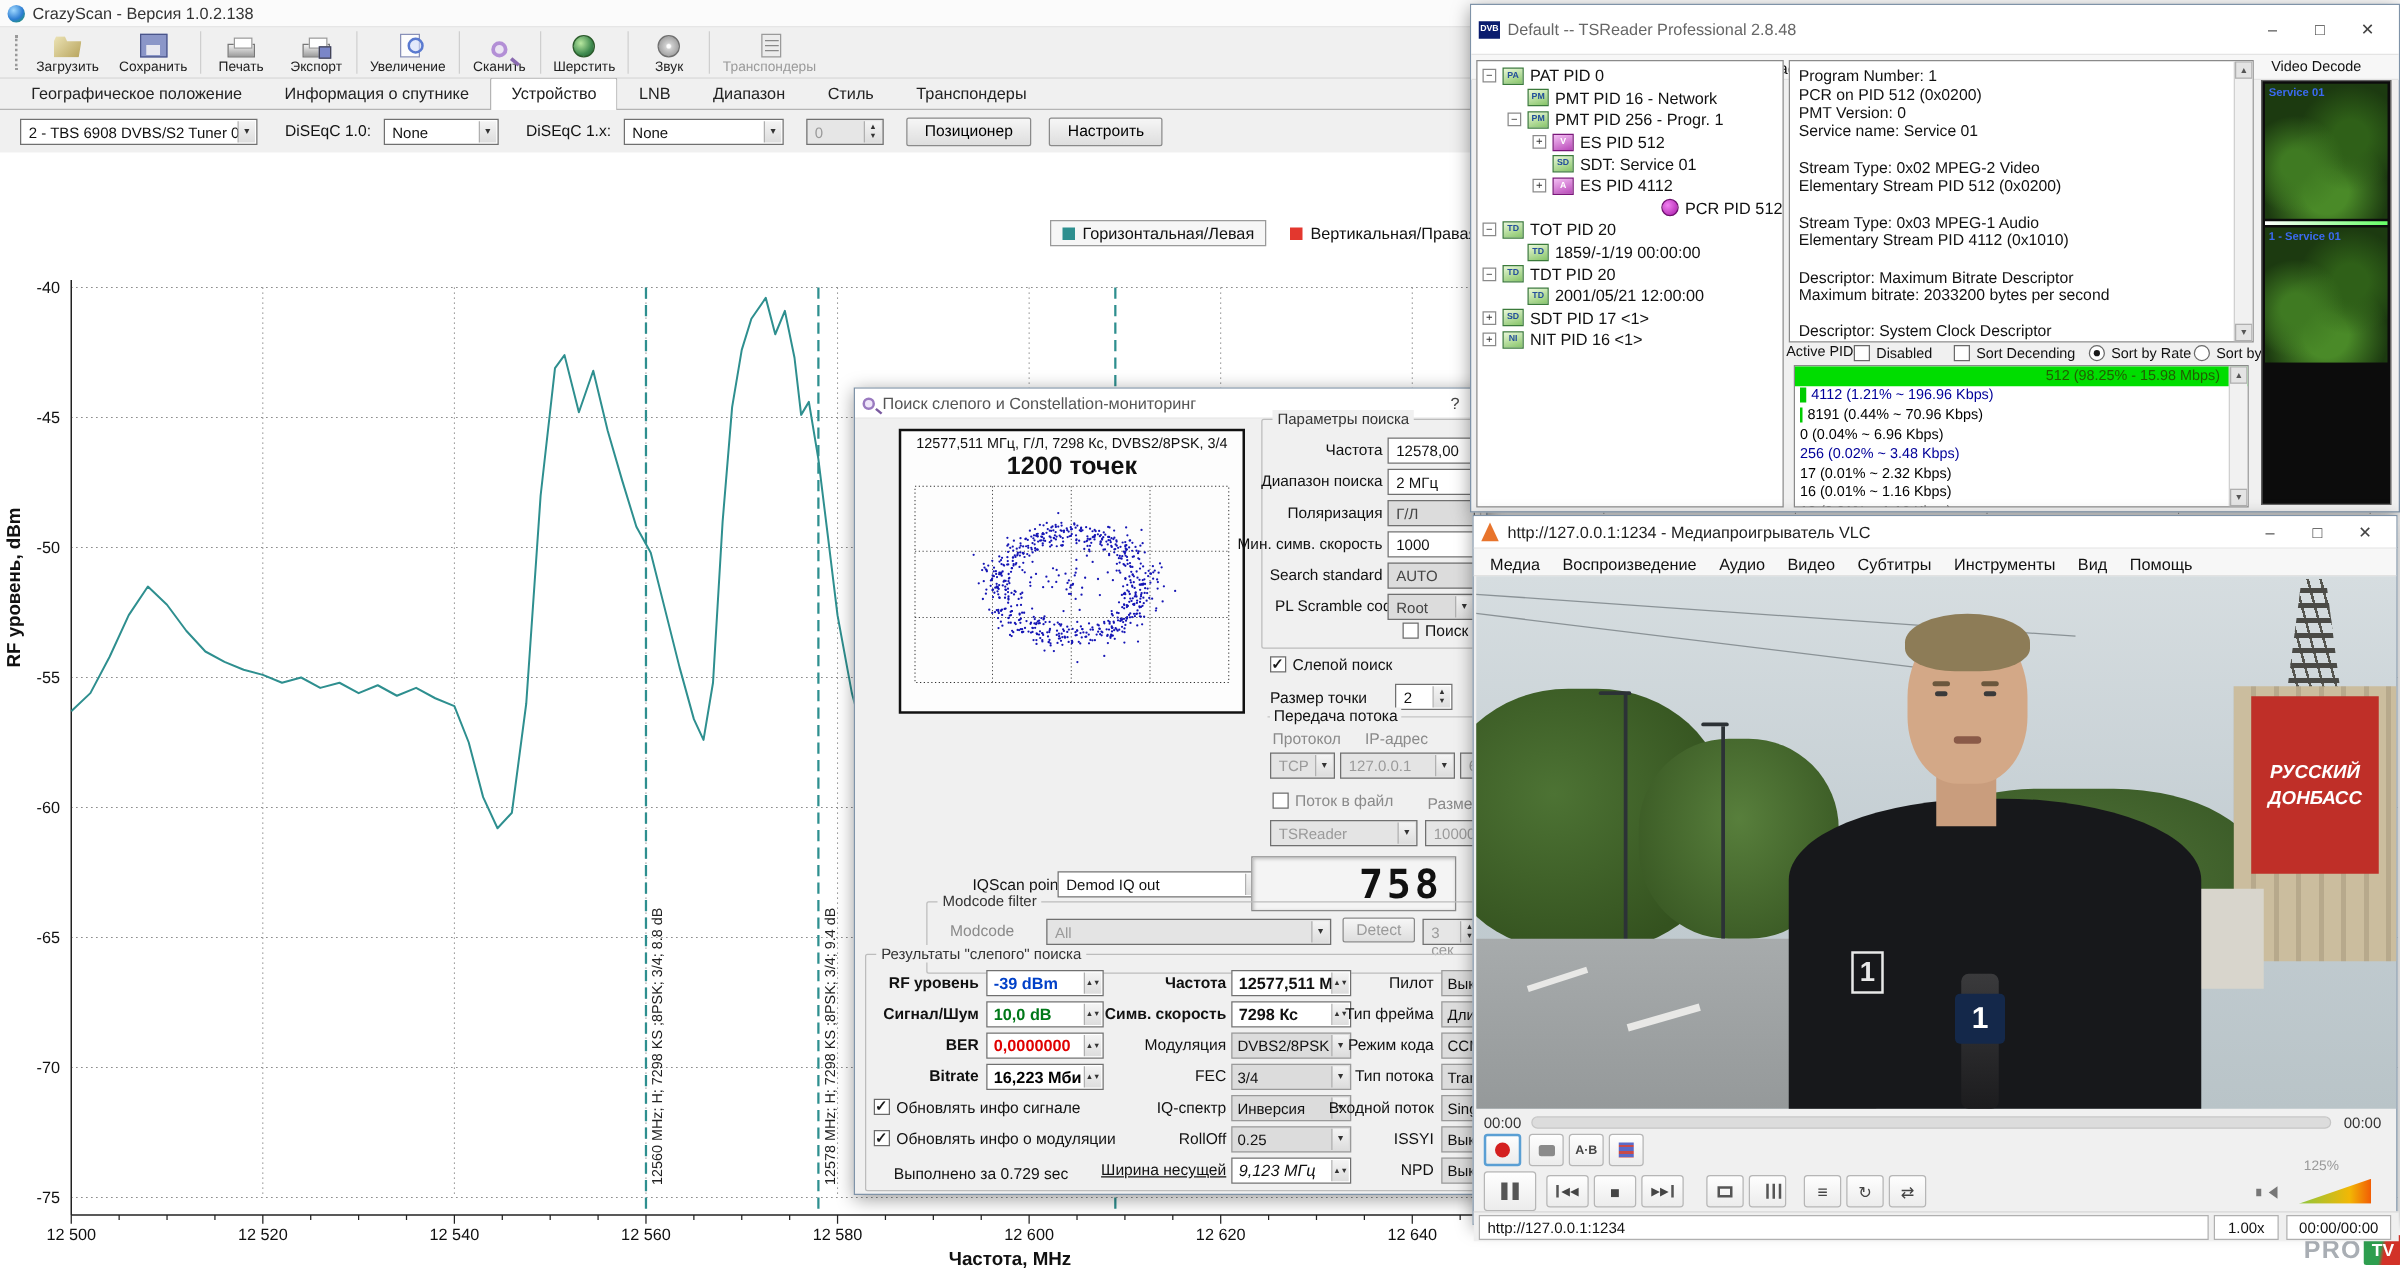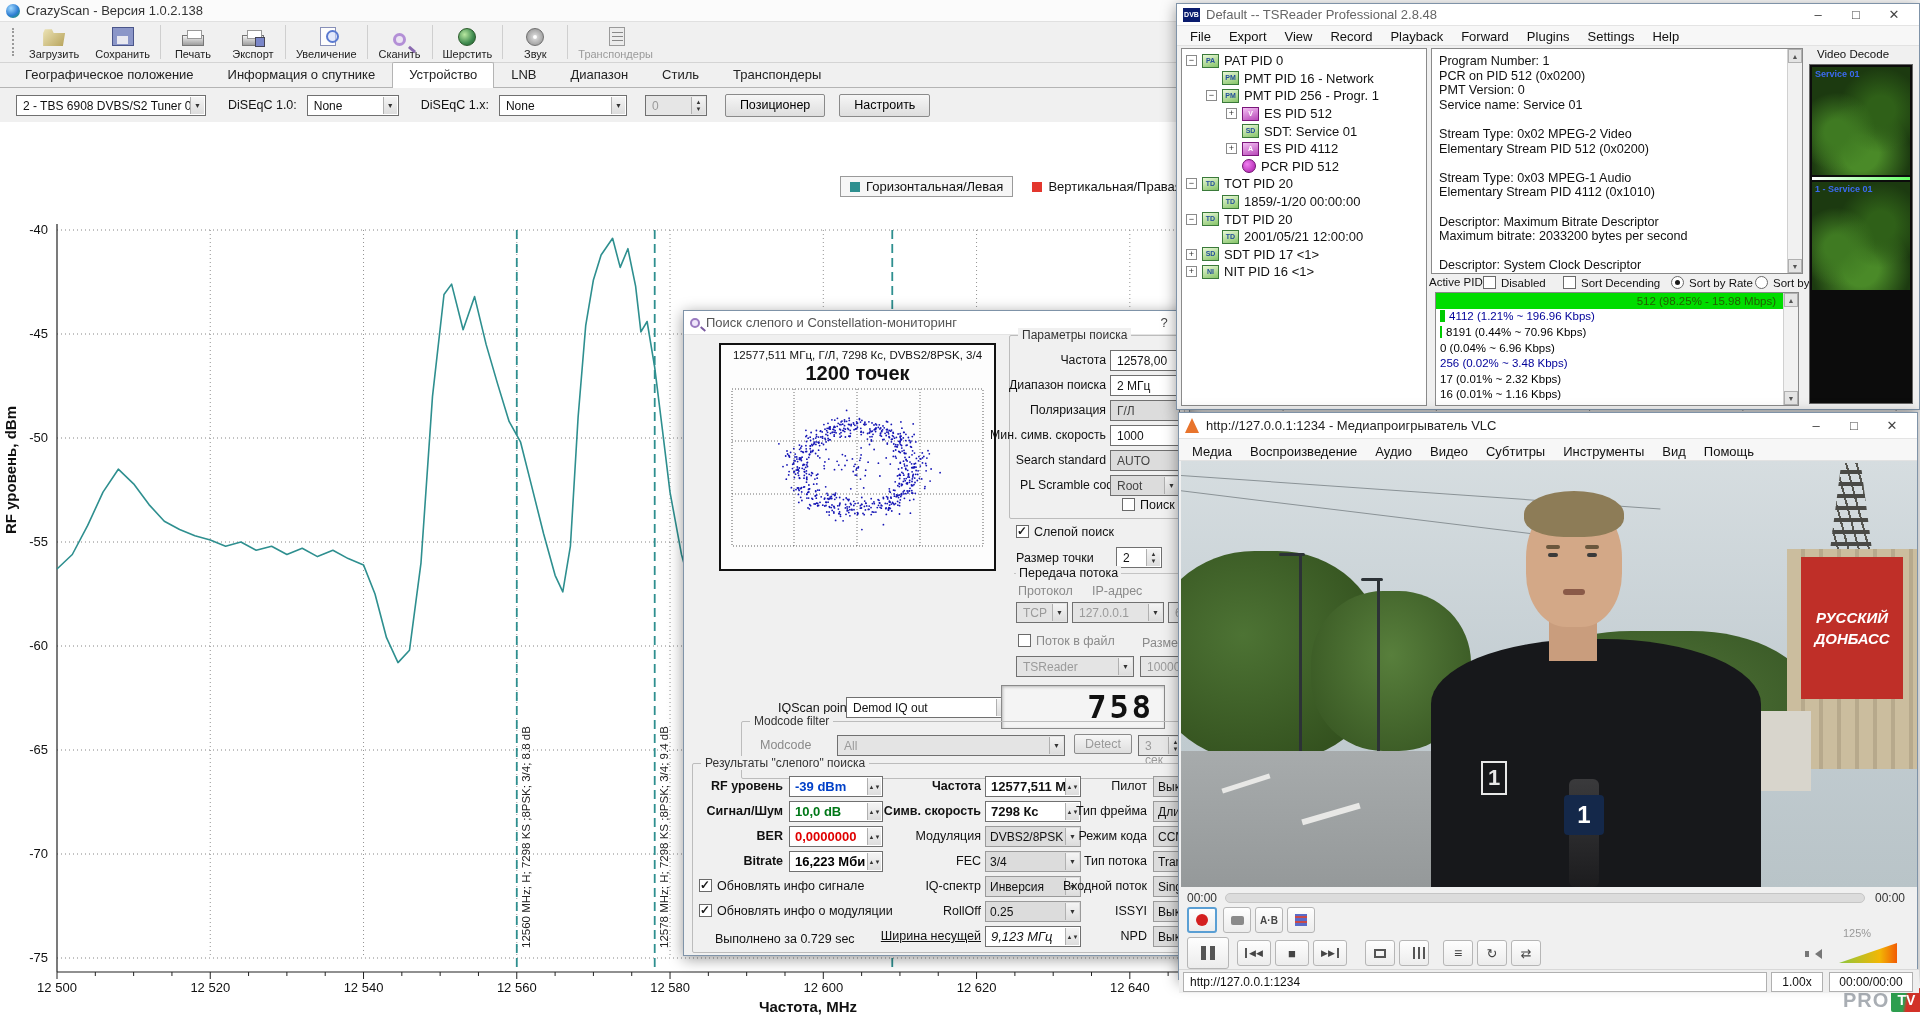--- a/index.html
+++ b/index.html
@@ -1183,21 +1183,21 @@
         <div style="position: absolute; right: 36px; top: 115px; white-space: nowrap;">Входной поток</div>
         <div class="vro" style="left: 460px; top: 112px; width: 58px;">Single</div>
         <div style="position: absolute; right: 36px; top: 140px; white-space: nowrap;">ISSYI</div>
         <div class="vro" style="left: 460px; top: 137px; width: 58px;">Выкл.</div>
         <div style="position: absolute; right: 36px; top: 165px; white-space: nowrap;">NPD</div>
         <div class="vro" style="left: 460px; top: 162px; width: 58px;">Выкл.</div>
       </div>
   </div>
 
   <div id="ts" class="win">
-    <div class="wtitle" style="height:22px">
+    <div class="wtitle" style="height:40px">
       <span class="dvb-ico">DVB</span>
       <span style="color:#666">Default -- TSReader Professional 2.8.48</span>
       <span class="wbtns">
         <span class="wbtn">–</span>
         <span class="wbtn">□</span>
         <span class="wbtn">✕</span>
       </span>
     </div>
     <div class="menubar" id="ts-menu">
         <span>File</span>
@@ -1234,34 +1234,34 @@
         <div class="tnode" style="padding-left: 44px;">
           <span class="texp-sp"></span>
           <span class="tico">SD</span>
           <span class="ttxt">SDT: Service 01</span>
         </div>
         <div class="tnode" style="padding-left: 44px;">
           <span class="texp">+</span>
           <span class="tico mag">A</span>
           <span class="ttxt">ES PID 4112</span>
         </div>
-        <div class="tnode" style="padding-left: 44px;">
+        <div class="tnode" style="padding-left: 44px; justify-content: flex-end;">
           <span class="texp-sp"></span>
           <span class="tico pcr"></span>
           <span class="ttxt">PCR PID 512</span>
         </div>
         <div class="tnode" style="padding-left: 4px;">
           <span class="texp">−</span>
           <span class="tico">TD</span>
           <span class="ttxt">TOT PID 20</span>
         </div>
         <div class="tnode" style="padding-left: 24px;">
           <span class="texp-sp"></span>
           <span class="tico">TD</span>
-          <span class="ttxt">1859/-1/20 00:00:00</span>
+          <span class="ttxt">1859/-1/19 00:00:00</span>
         </div>
         <div class="tnode" style="padding-left: 4px;">
           <span class="texp">−</span>
           <span class="tico">TD</span>
           <span class="ttxt">TDT PID 20</span>
         </div>
         <div class="tnode" style="padding-left: 24px;">
           <span class="texp-sp"></span>
           <span class="tico">TD</span>
           <span class="ttxt">2001/05/21 12:00:00</span>

